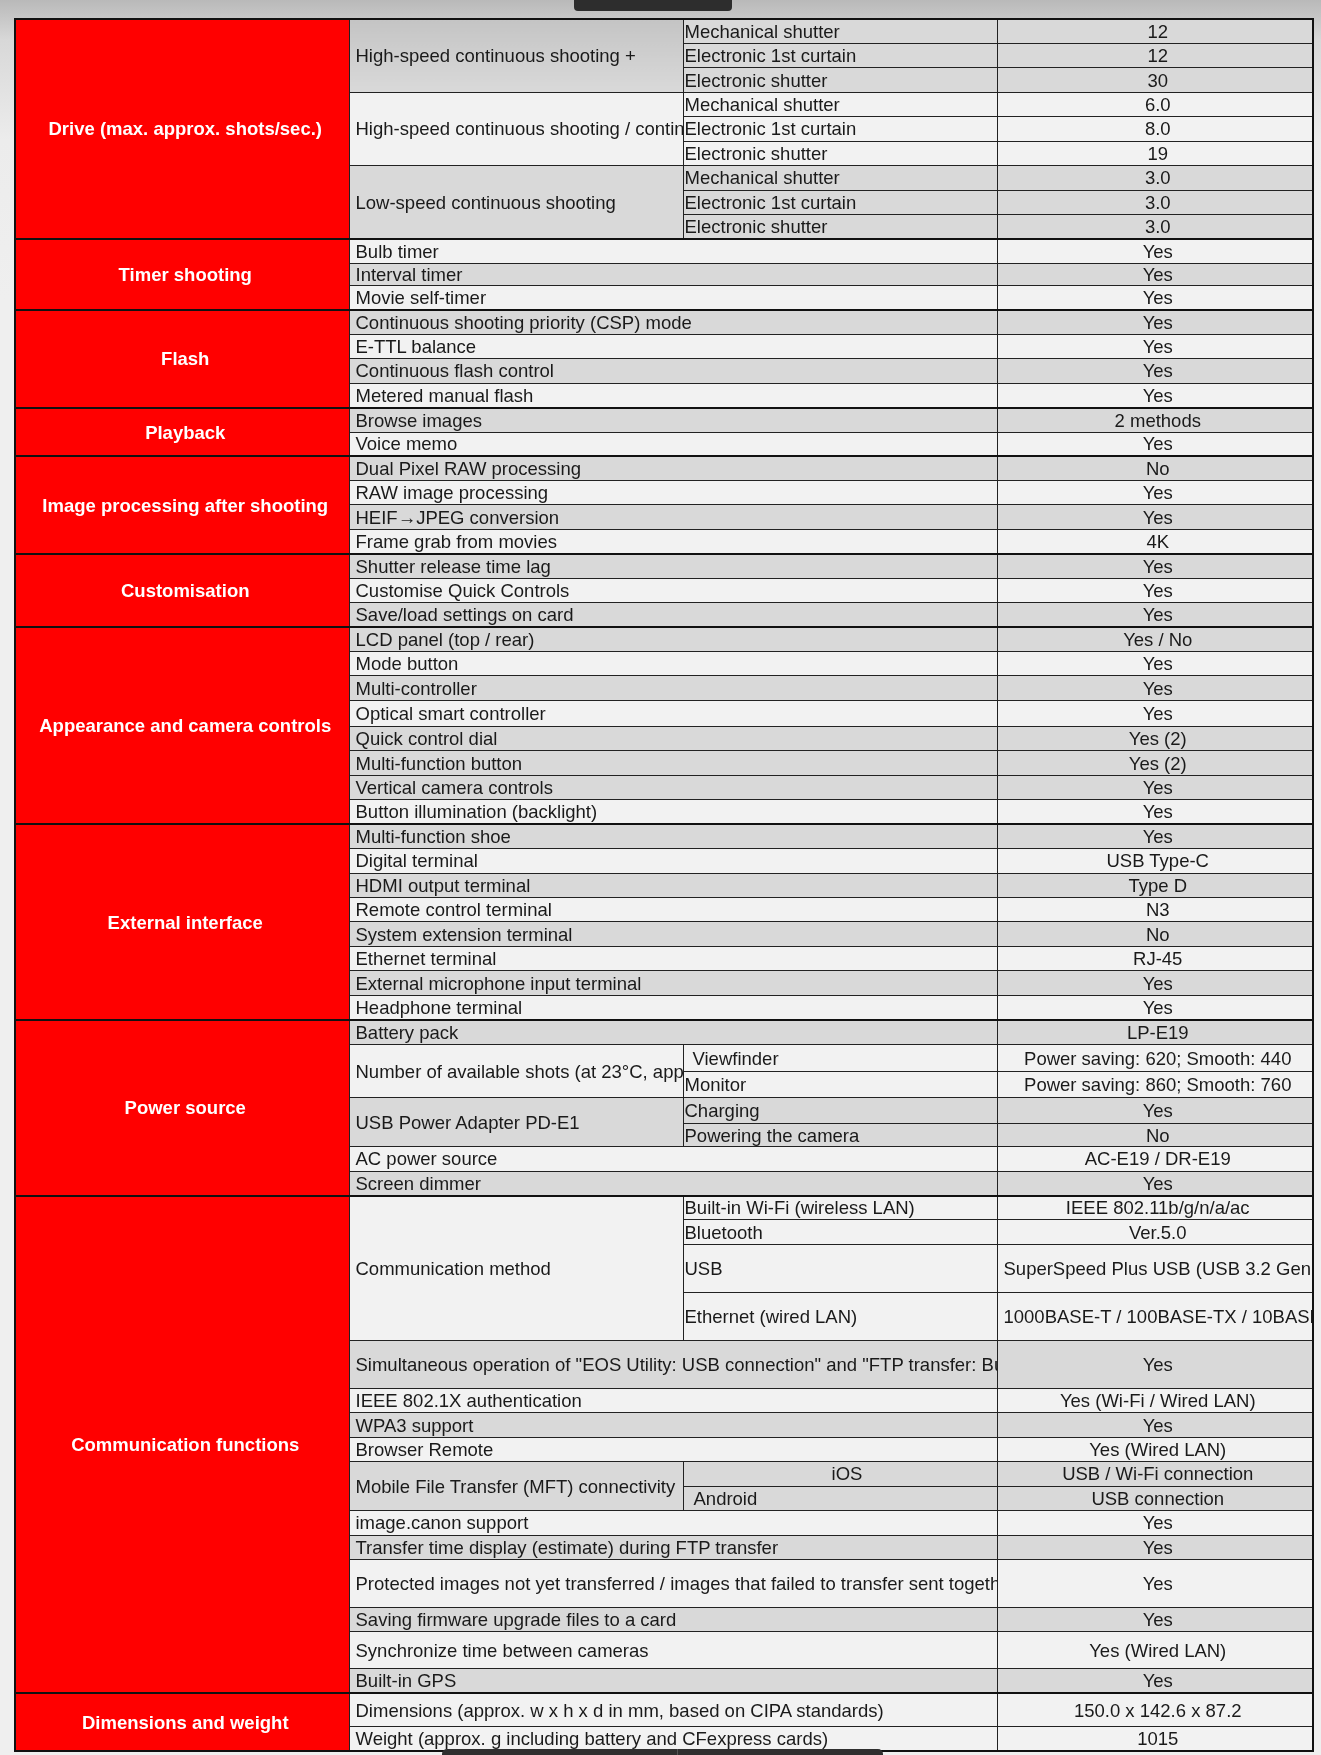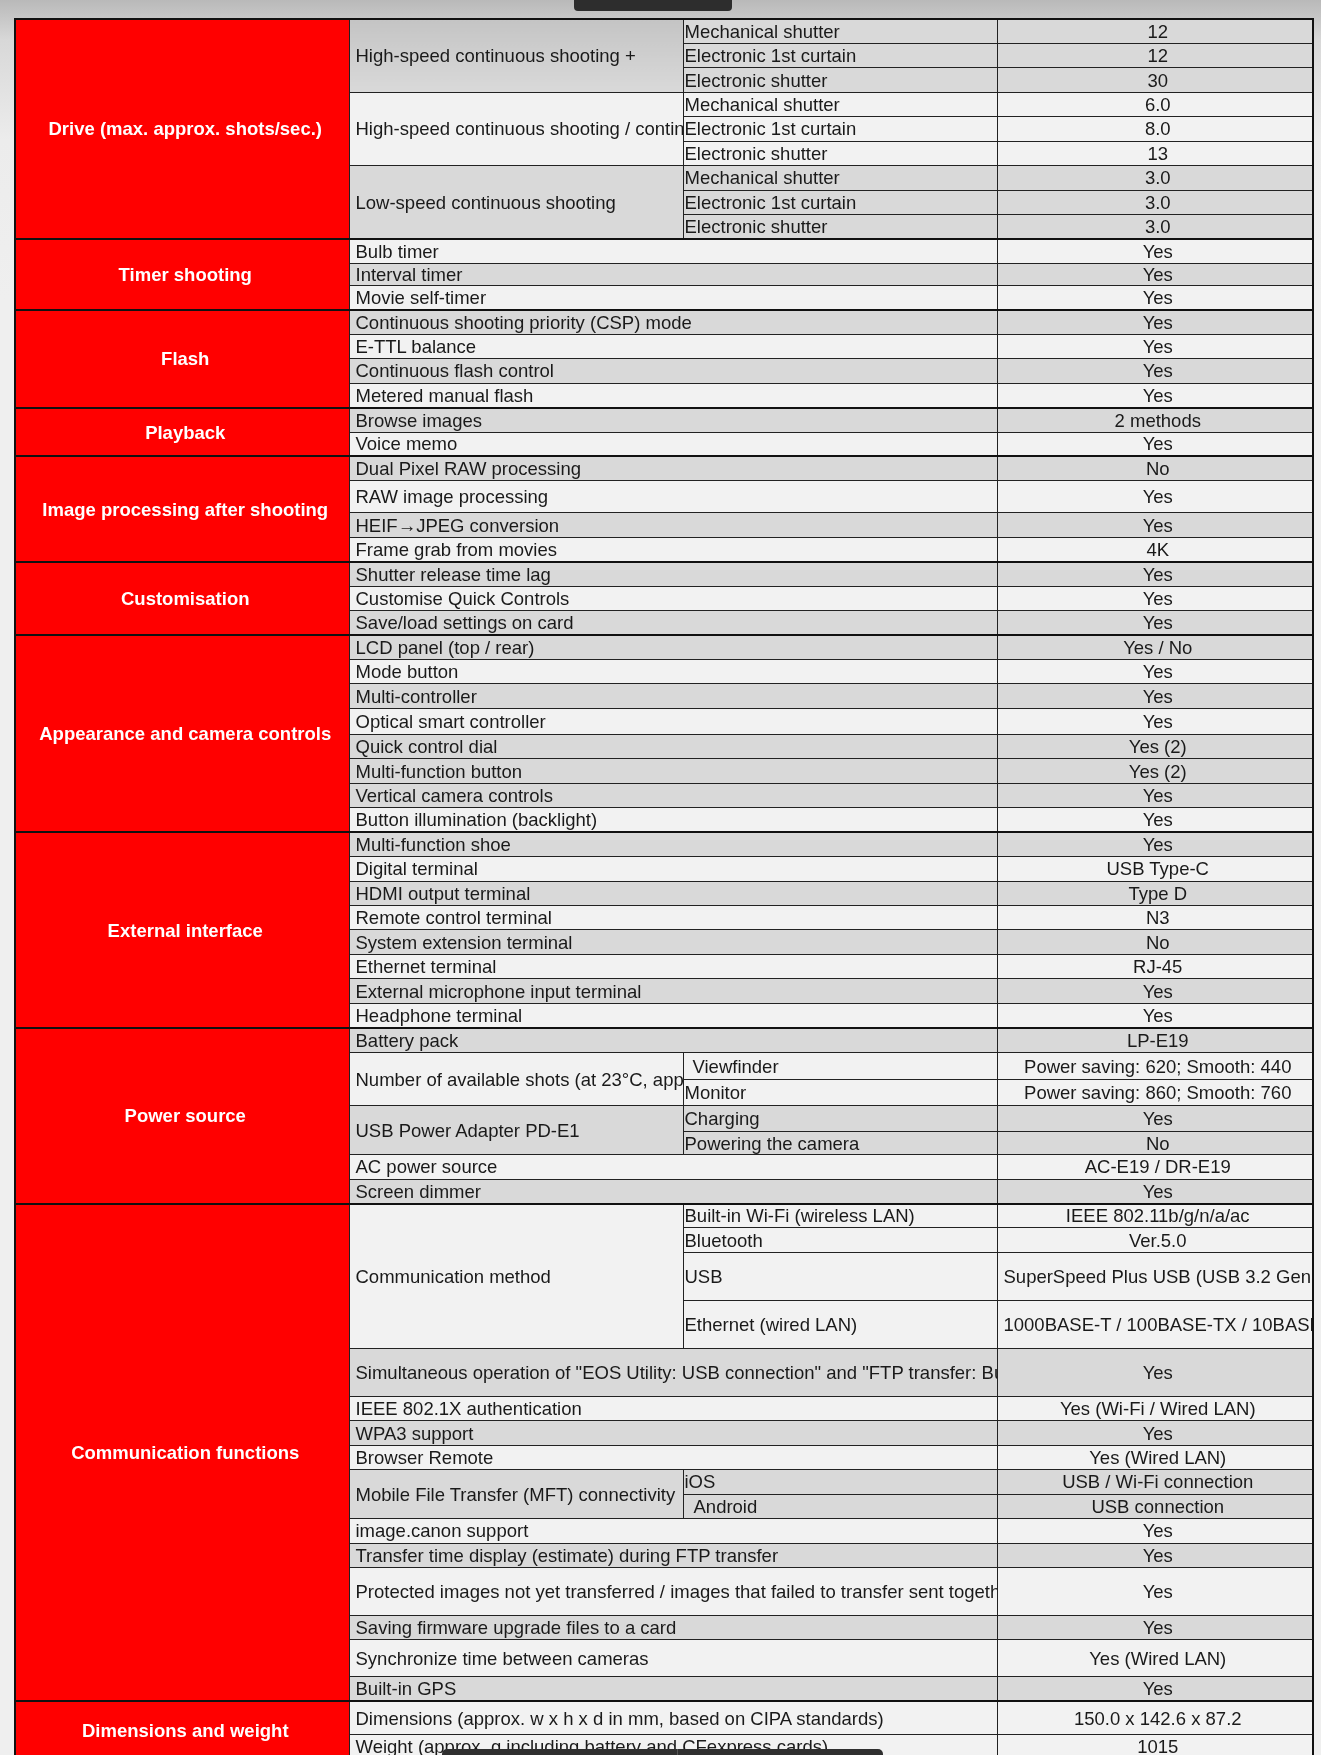--- a/index.html
+++ b/index.html
@@ -73,21 +73,21 @@
         <td class="l wrap" rowspan="3">High-speed continuous shooting / continuous shooting</td>
         <td class="l" style="padding-left: 1px;">Mechanical shutter</td>
         <td class="val l">6.0</td>
       </tr>
       <tr style="height: 24.45px;">
         <td class="l" style="padding-left: 1px;">Electronic 1st curtain</td>
         <td class="val l">8.0</td>
       </tr>
       <tr style="height: 24.45px;">
         <td class="l" style="padding-left: 1px;">Electronic shutter</td>
-        <td class="val l">13</td>
+        <td class="val l">19</td>
       </tr>
       <tr style="height: 24.45px;">
         <td class="g wrap" rowspan="3">Low-speed continuous shooting</td>
         <td class="g" style="padding-left: 1px;">Mechanical shutter</td>
         <td class="val g">3.0</td>
       </tr>
       <tr style="height: 24.45px;">
         <td class="g" style="padding-left: 1px;">Electronic 1st curtain</td>
         <td class="val g">3.0</td>
       </tr>
@@ -132,21 +132,21 @@
       </tr>
       <tr style="height: 24.45px;">
         <td class="l" colspan="2">Voice memo</td>
         <td class="val l">Yes</td>
       </tr>
       <tr class="sec-start" style="height: 24.45px;">
         <td class="cat" rowspan="4">Image processing after shooting</td>
         <td class="g" colspan="2">Dual Pixel RAW processing</td>
         <td class="val g">No</td>
       </tr>
-      <tr style="height: 32px; margin-top: 22px;">
+      <tr style="height: 24px; margin-top: 22px;">
         <td class="l" colspan="2">RAW image processing</td>
         <td class="val l">Yes</td>
       </tr>
       <tr style="height: 24.45px;">
         <td class="g" colspan="2">HEIF→JPEG conversion</td>
         <td class="val g">Yes</td>
       </tr>
       <tr style="height: 24.45px;">
         <td class="l" colspan="2">Frame grab from movies</td>
         <td class="val l">4K</td>
@@ -290,21 +290,21 @@
       <tr style="height: 24.45px;">
         <td class="g" colspan="2">WPA3 support</td>
         <td class="val g">Yes</td>
       </tr>
       <tr style="height: 24.45px;">
         <td class="l" colspan="2">Browser Remote</td>
         <td class="val l">Yes (Wired LAN)</td>
       </tr>
       <tr style="height: 24.45px;">
         <td class="g wrap" rowspan="2">Mobile File Transfer (MFT) connectivity</td>
-        <td class="g" style="padding-left: 1px;">iOS</td>
+        <td class="g" style="padding-left: 14px; text-align: center;">iOS</td>
         <td class="val g">USB / Wi-Fi connection</td>
       </tr>
       <tr style="height: 24.45px;">
         <td class="g" style="padding-left: 10px;">Android</td>
         <td class="val g">USB connection</td>
       </tr>
       <tr style="height: 24.45px;">
         <td class="l" colspan="2">image.canon support</td>
         <td class="val l">Yes</td>
       </tr>

